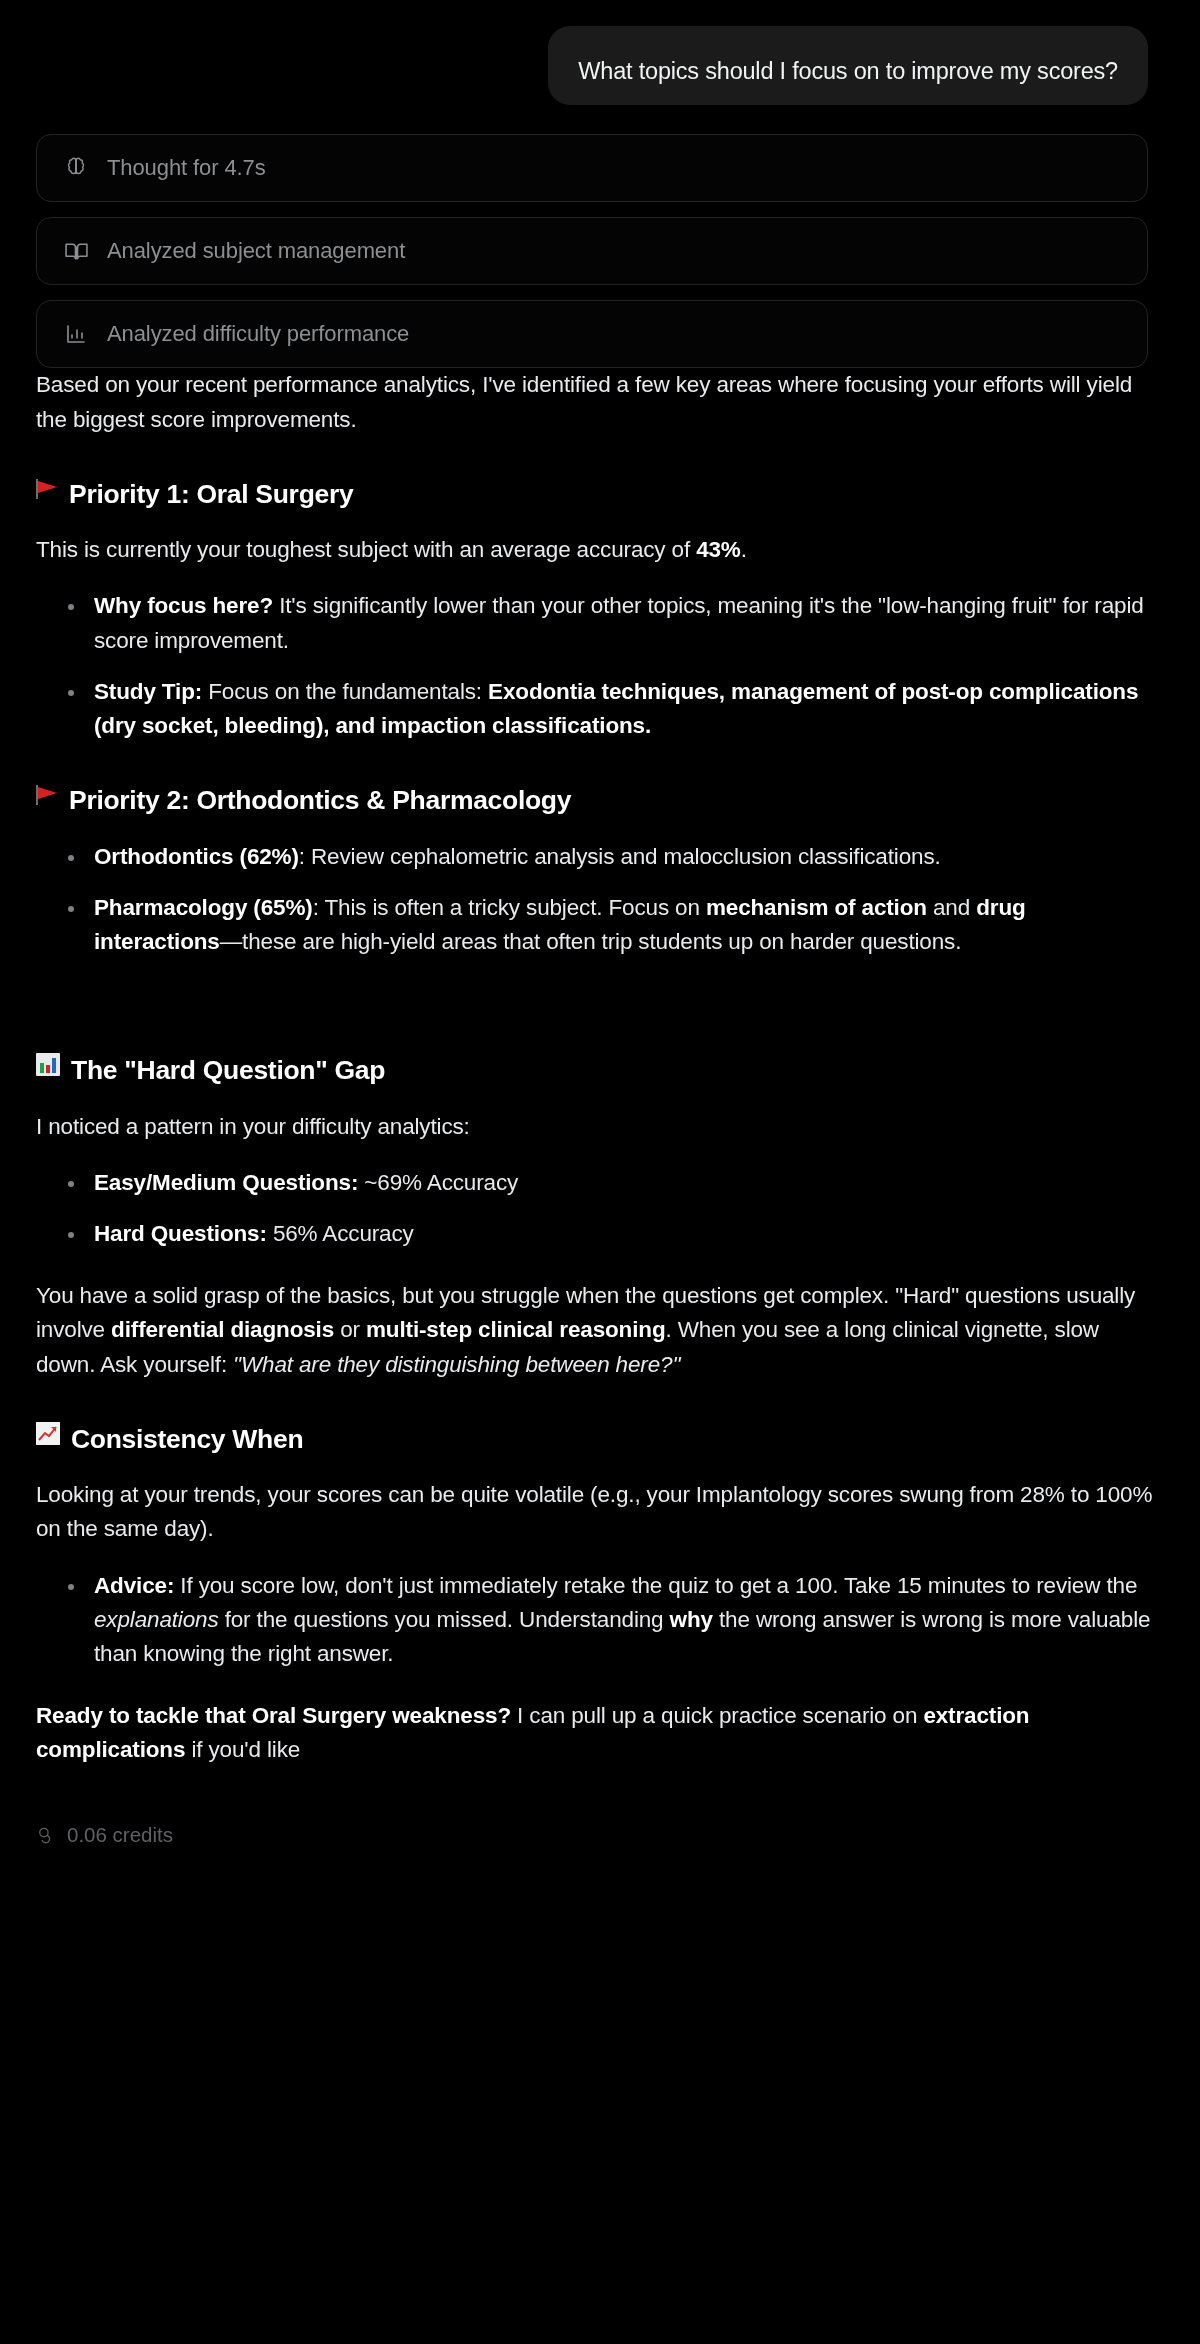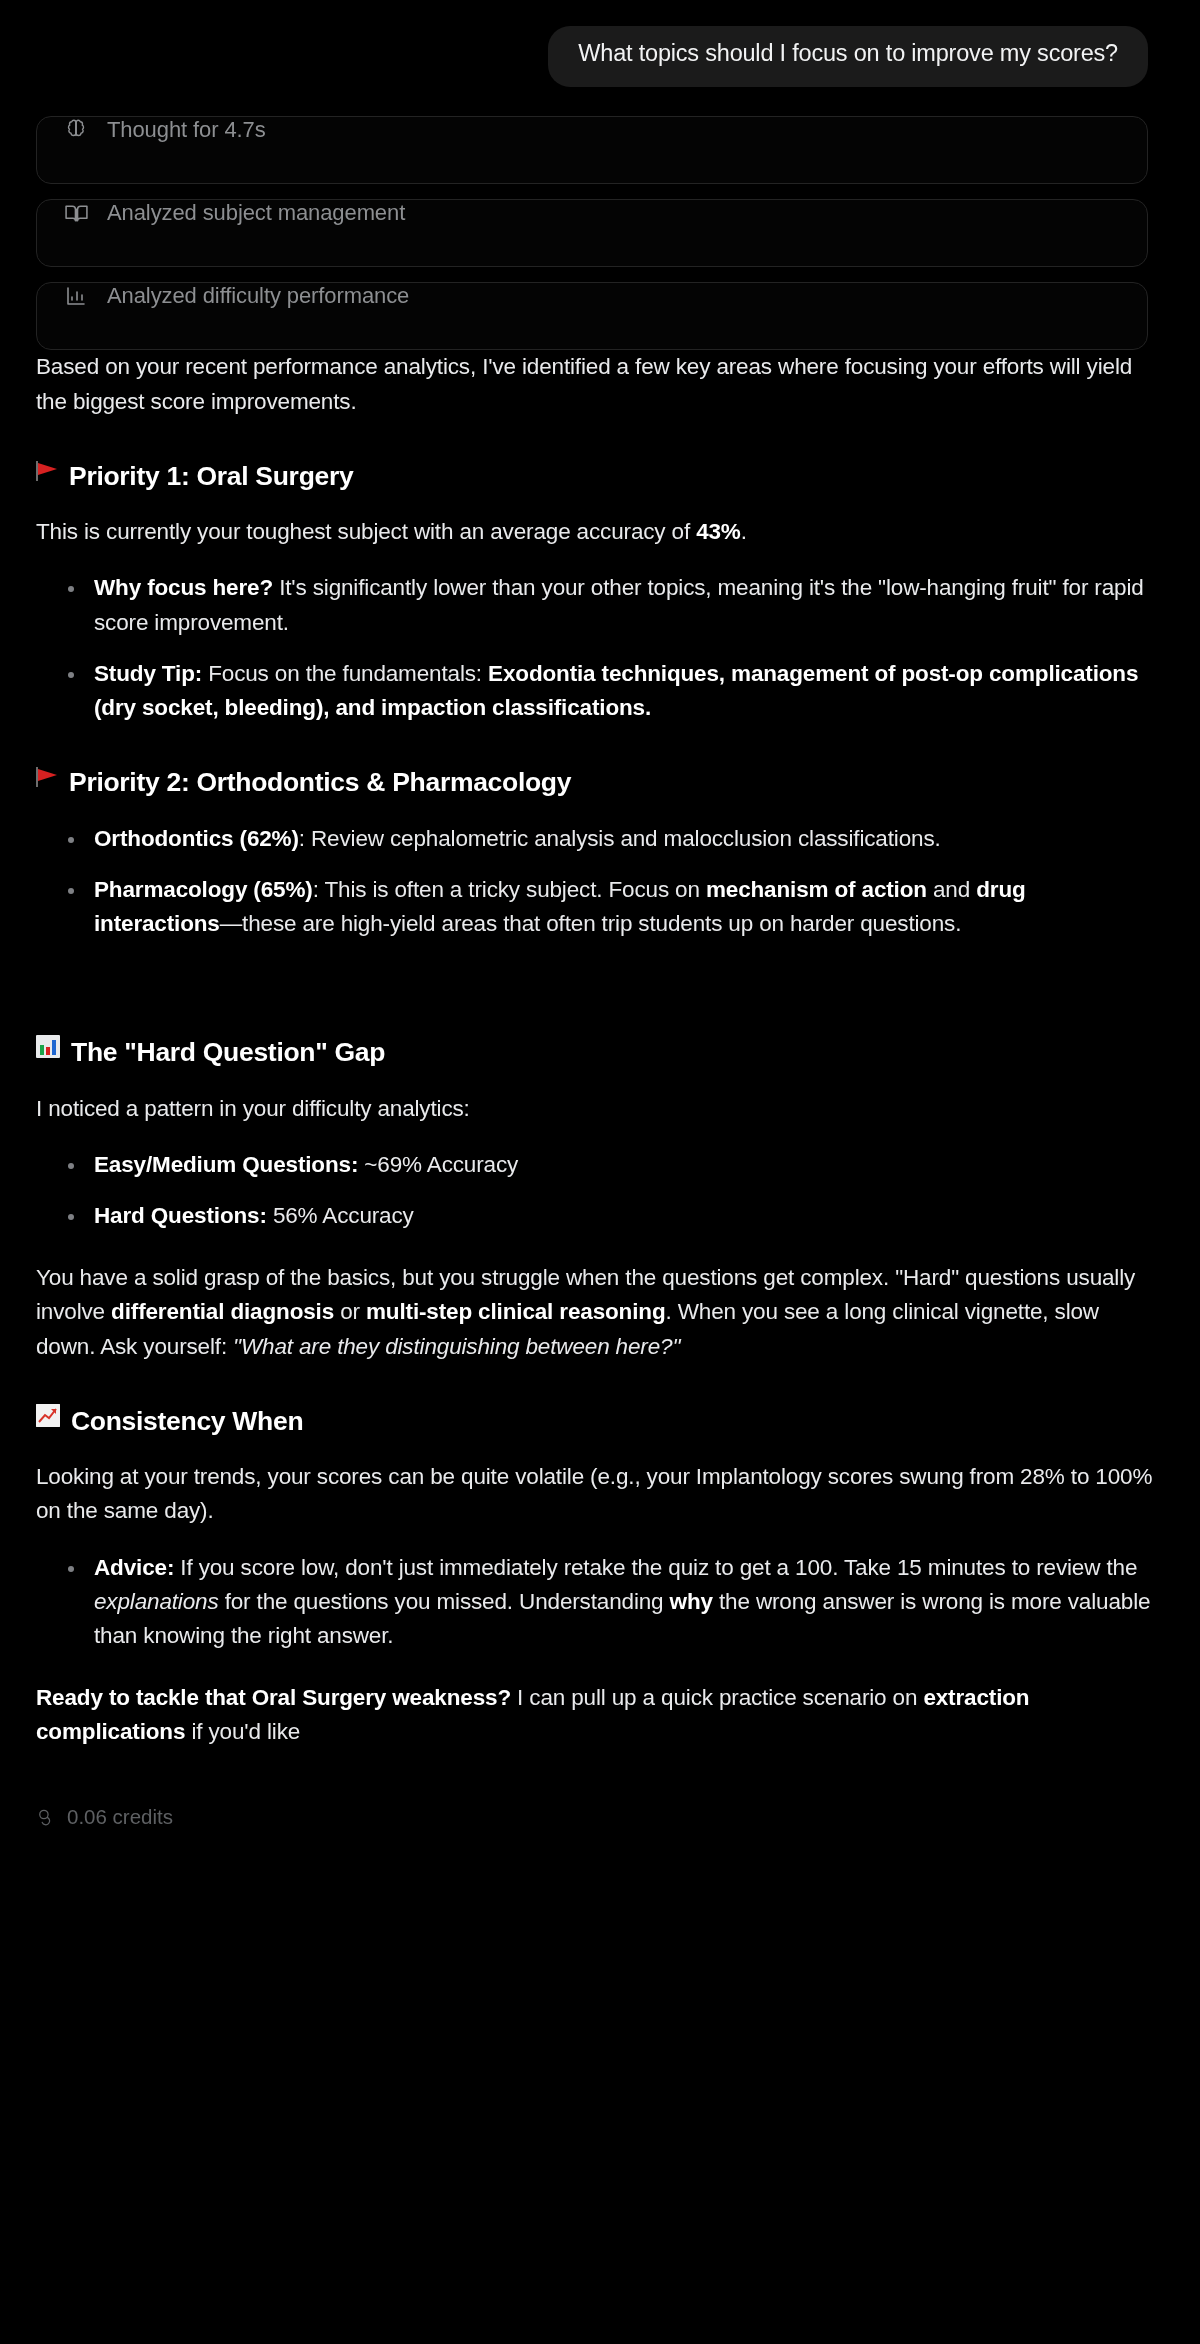--- a/index.html
+++ b/index.html
@@ -40,42 +40,42 @@
   .user-row {
     display: flex;
     justify-content: flex-end;
     padding-top: 26px;
     padding-right: 27px;
   }
   .user-bubble {
     background: #1b1b1b;
     color: #f2f3f4;
     border-radius: 22px 22px 22px 22px;
-    padding: 13px 30px 19px 30px;
+    padding: 31px 30px 19px 30px;
     font-size: 23.5px;
     line-height: 1.25;
     letter-spacing: -0.2px;
     max-width: 700px;
   }
 
   
   .tools {
     margin-top: 29px;
     display: flex;
     flex-direction: column;
     gap: 15px;
     padding-right: 27px;
   }
   .tool-card {
     border: 1px solid #232323;
     border-radius: 15px;
     background: #040404;
     height: 68px;
     display: flex;
-    align-items: flex-start;
+    align-items: center;
     padding: 0 26px;
     box-sizing: border-box;
     color: #8d8f92;
     font-size: 22px;
     letter-spacing: -0.1px;
   }
   .tool-card .ic {
     width: 26px;
     height: 26px;
     margin-right: 18px;

